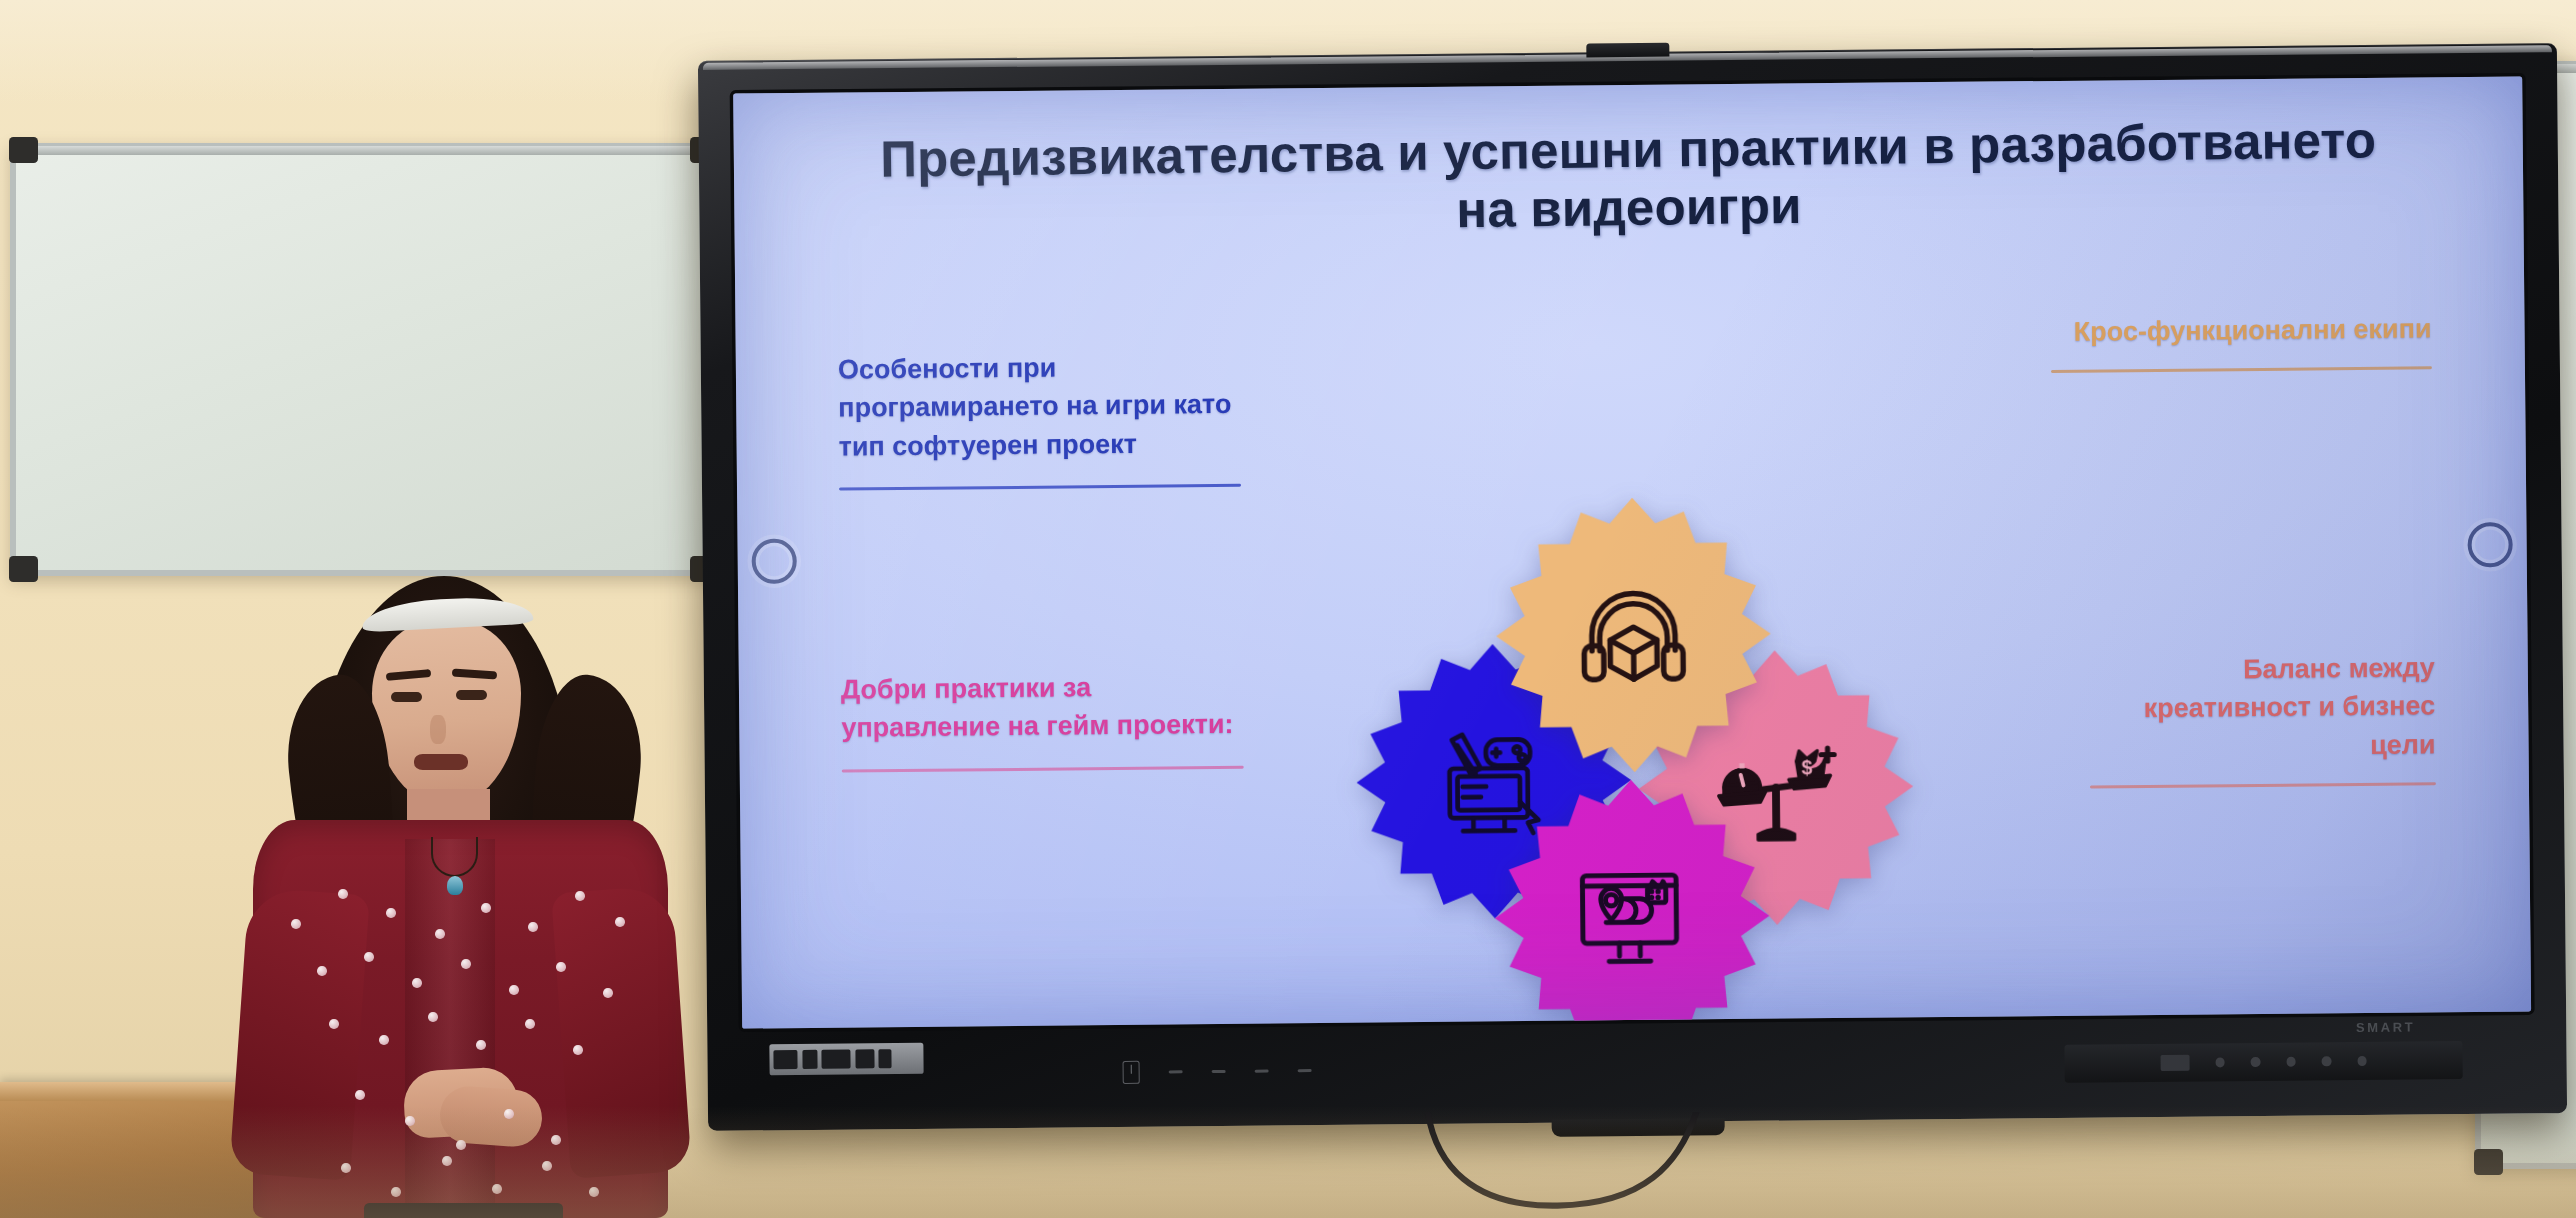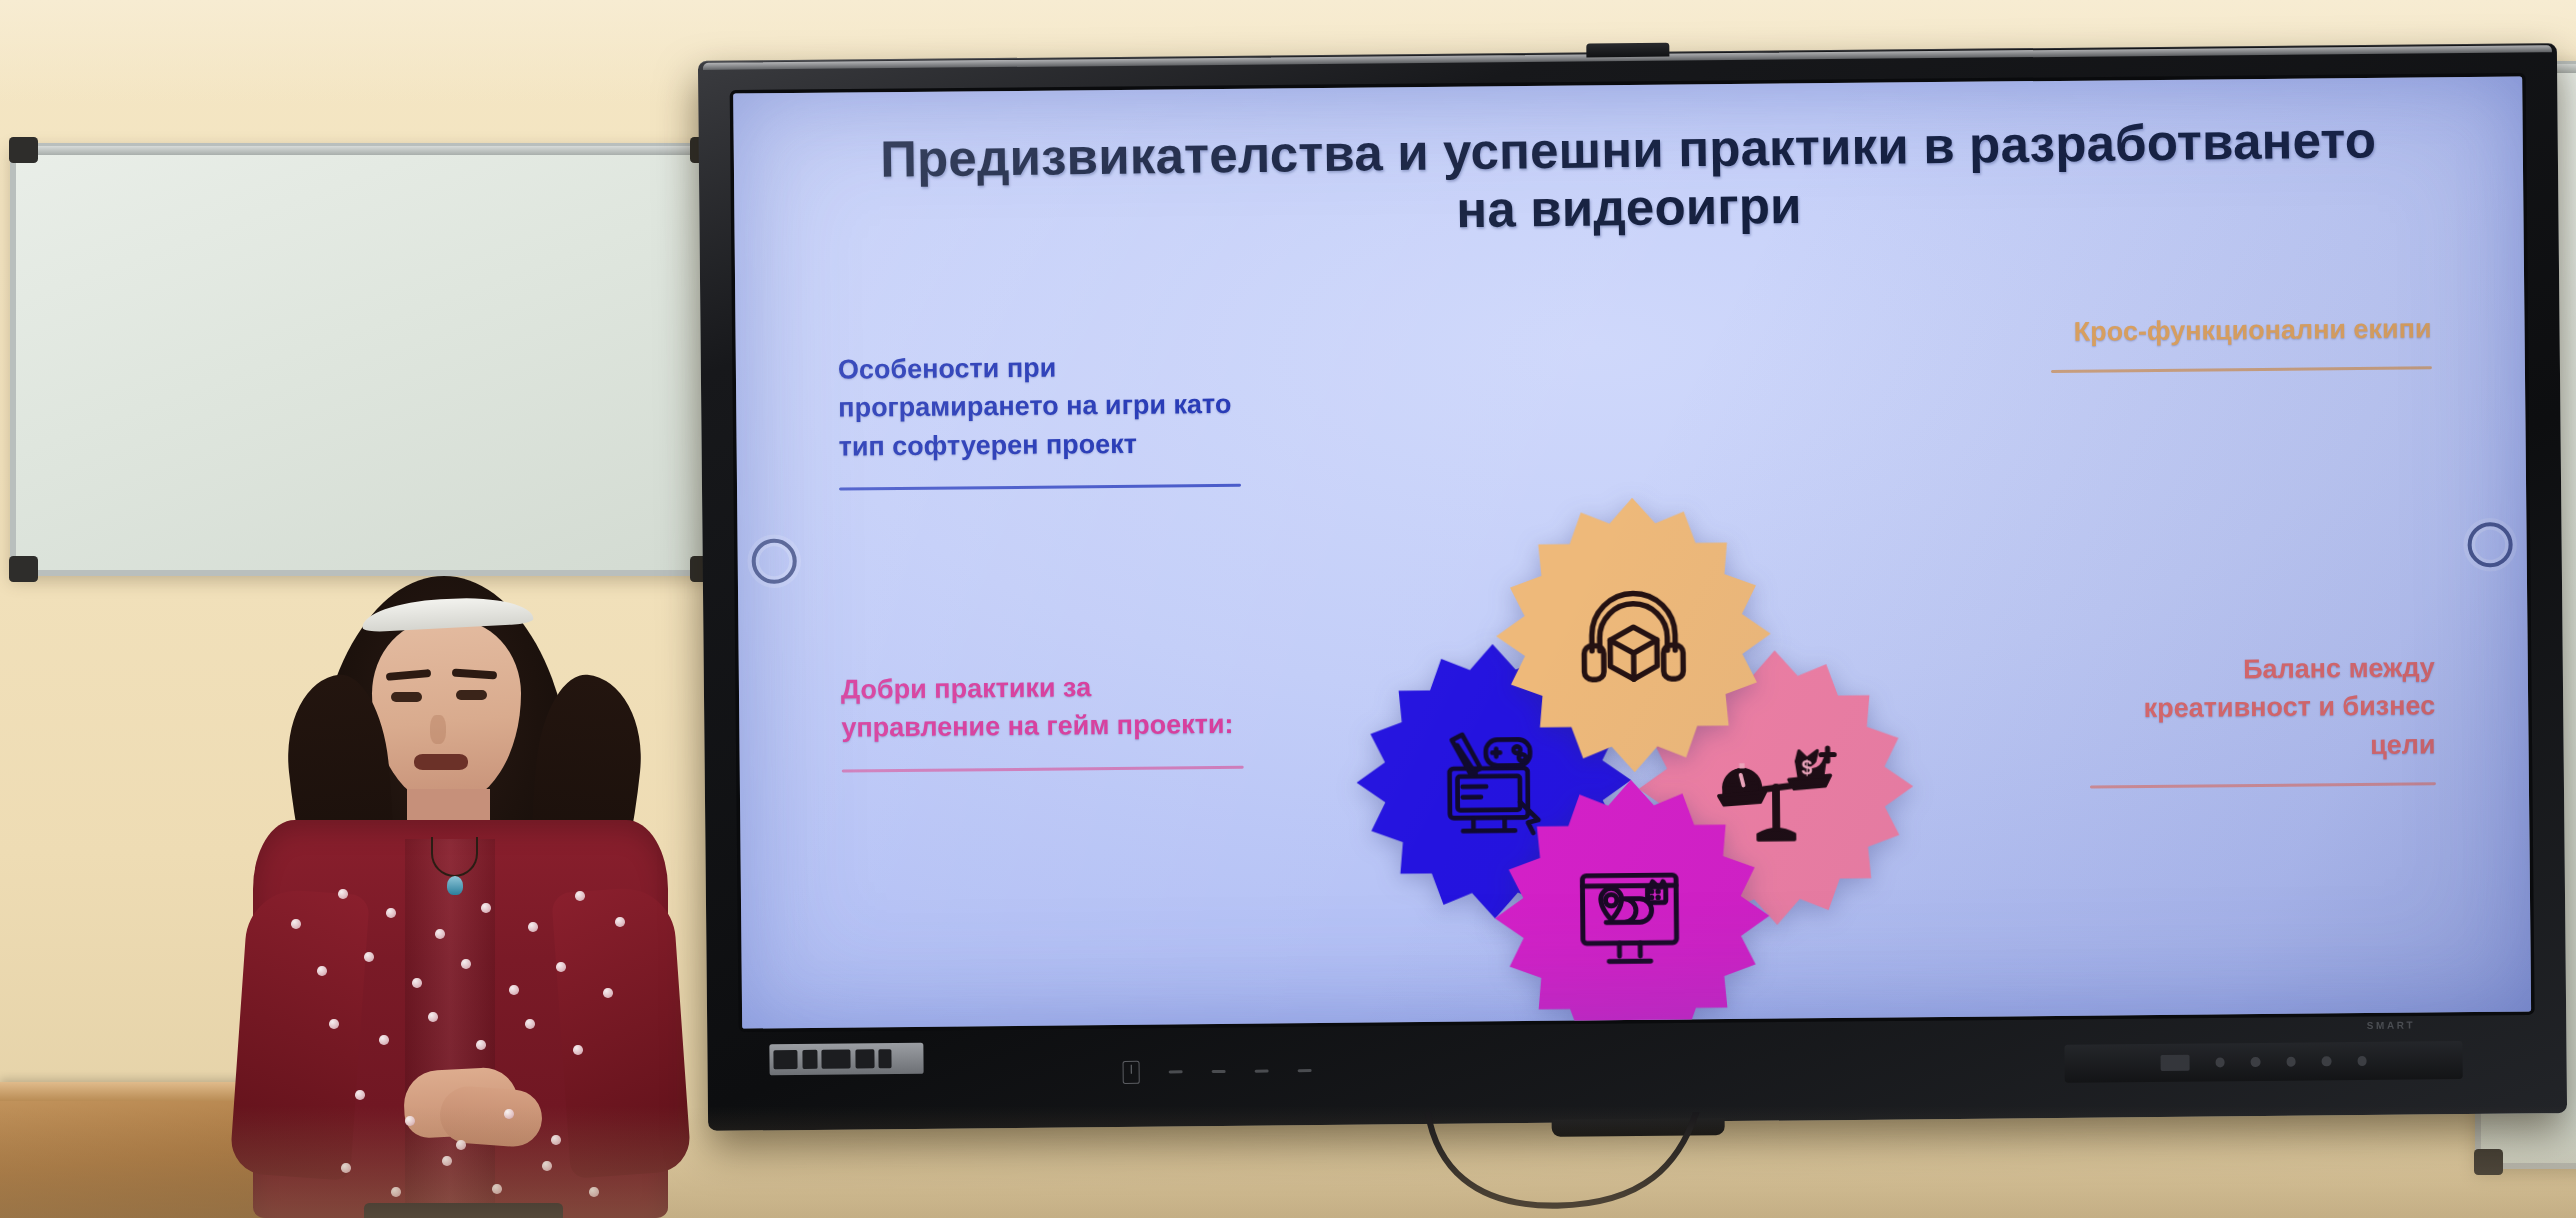--- a/index.html
+++ b/index.html
@@ -130,21 +130,21 @@
   .speaker-grille {
     position:absolute; right:104px; top:29px; width:398px; height:38px;
     background:linear-gradient(180deg,#24262a,#131416);
     border-radius:3.5px;
     display:flex; align-items:center; justify-content:center; gap:26px;
   }
   .grille-dot { width:9.5px; height:9.5px; background:#3c3e43; border-radius:50%; }
   .grille-box { width:29px; height:15.6px; background:#34363b; border-radius:1.7px; }
   .brandmark {
     position:absolute; right:151px; top:7px;
-    font-size:10px; letter-spacing:2.6px; color:#4a4d52; font-weight:bold;
+    font-size:13px; letter-spacing:2.6px; color:#4a4d52; font-weight:bold;
   }
   .mount-notch {
     position:absolute; left:50%; transform:translateX(-50%);
     bottom:-14px; width:173px; height:17.3px;
     background:linear-gradient(180deg,#1b1c1f,#0b0c0d);
     border-radius:0 0 8.7px 8.7px;
   }
 
   
   .cable {

